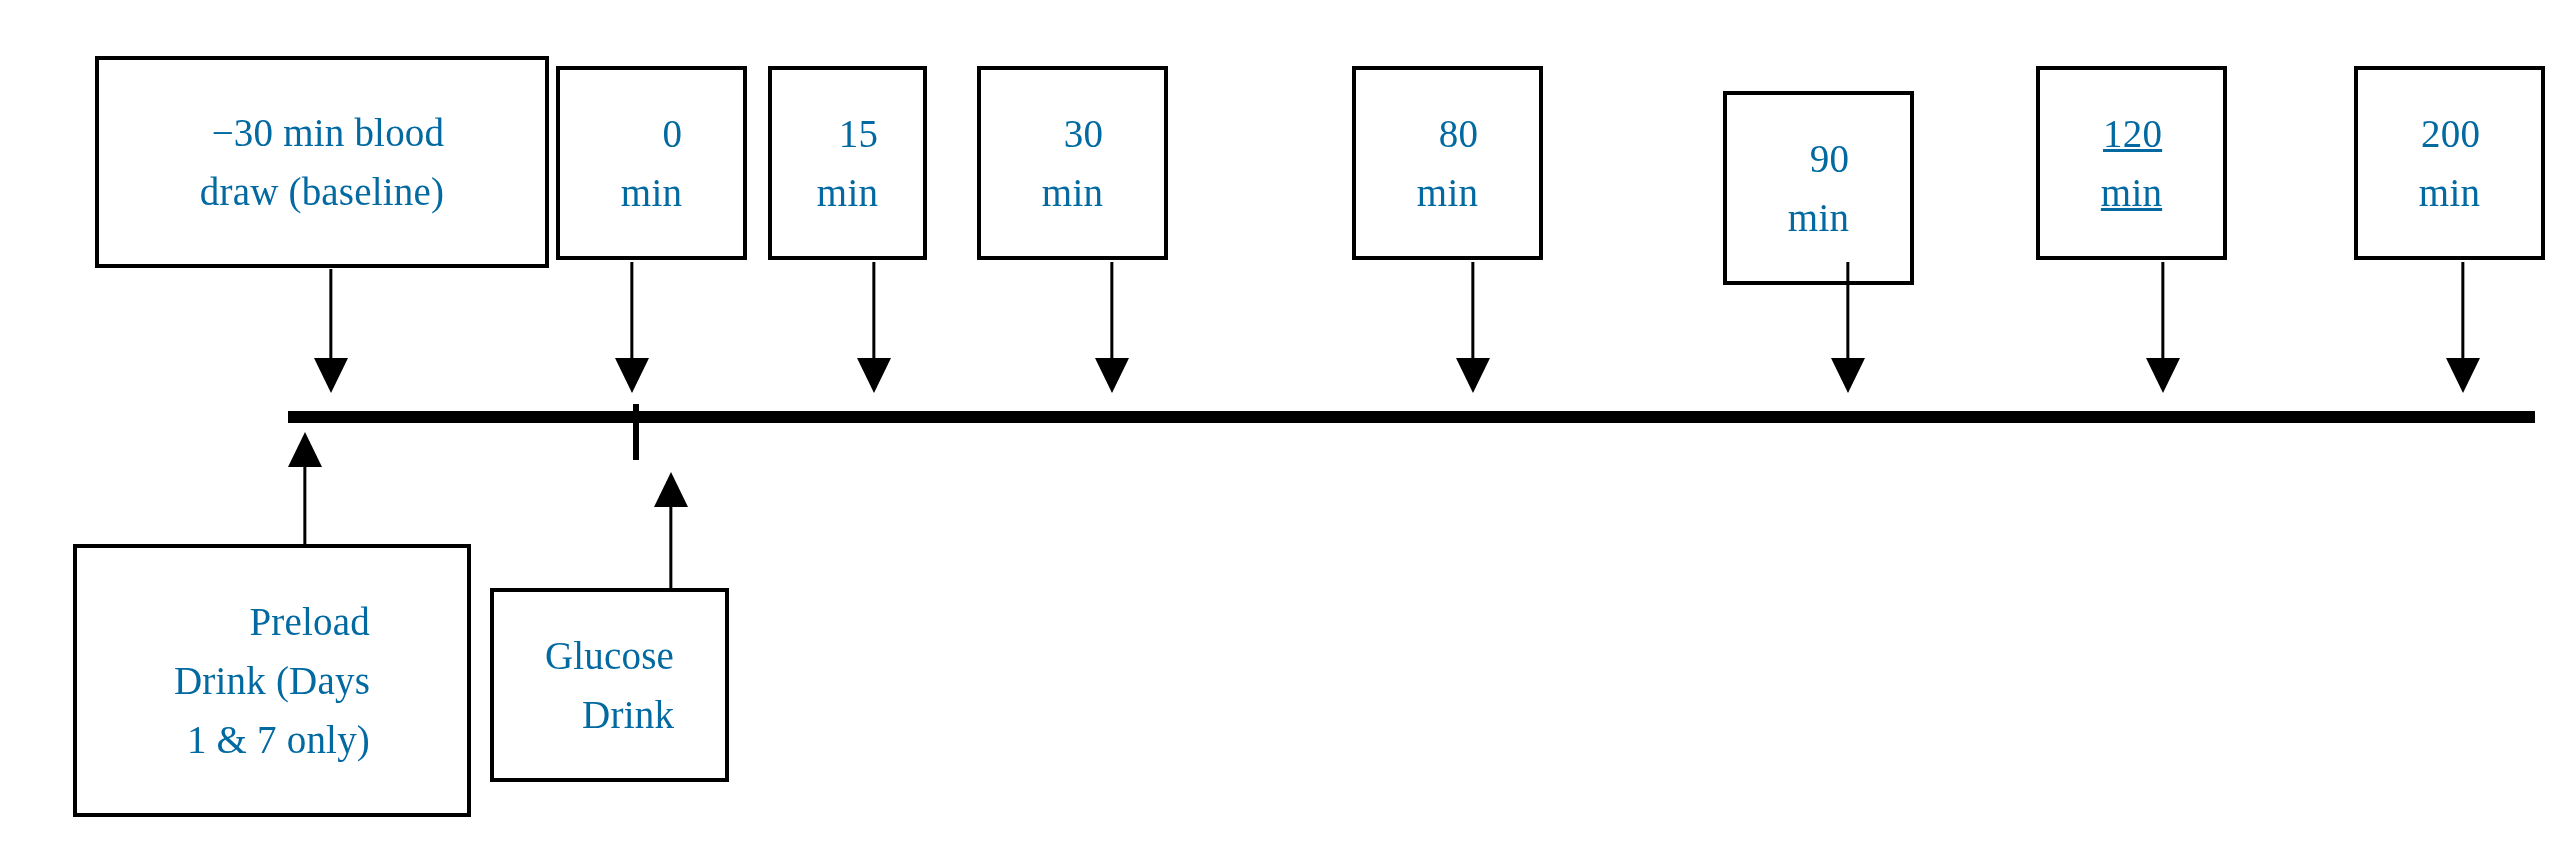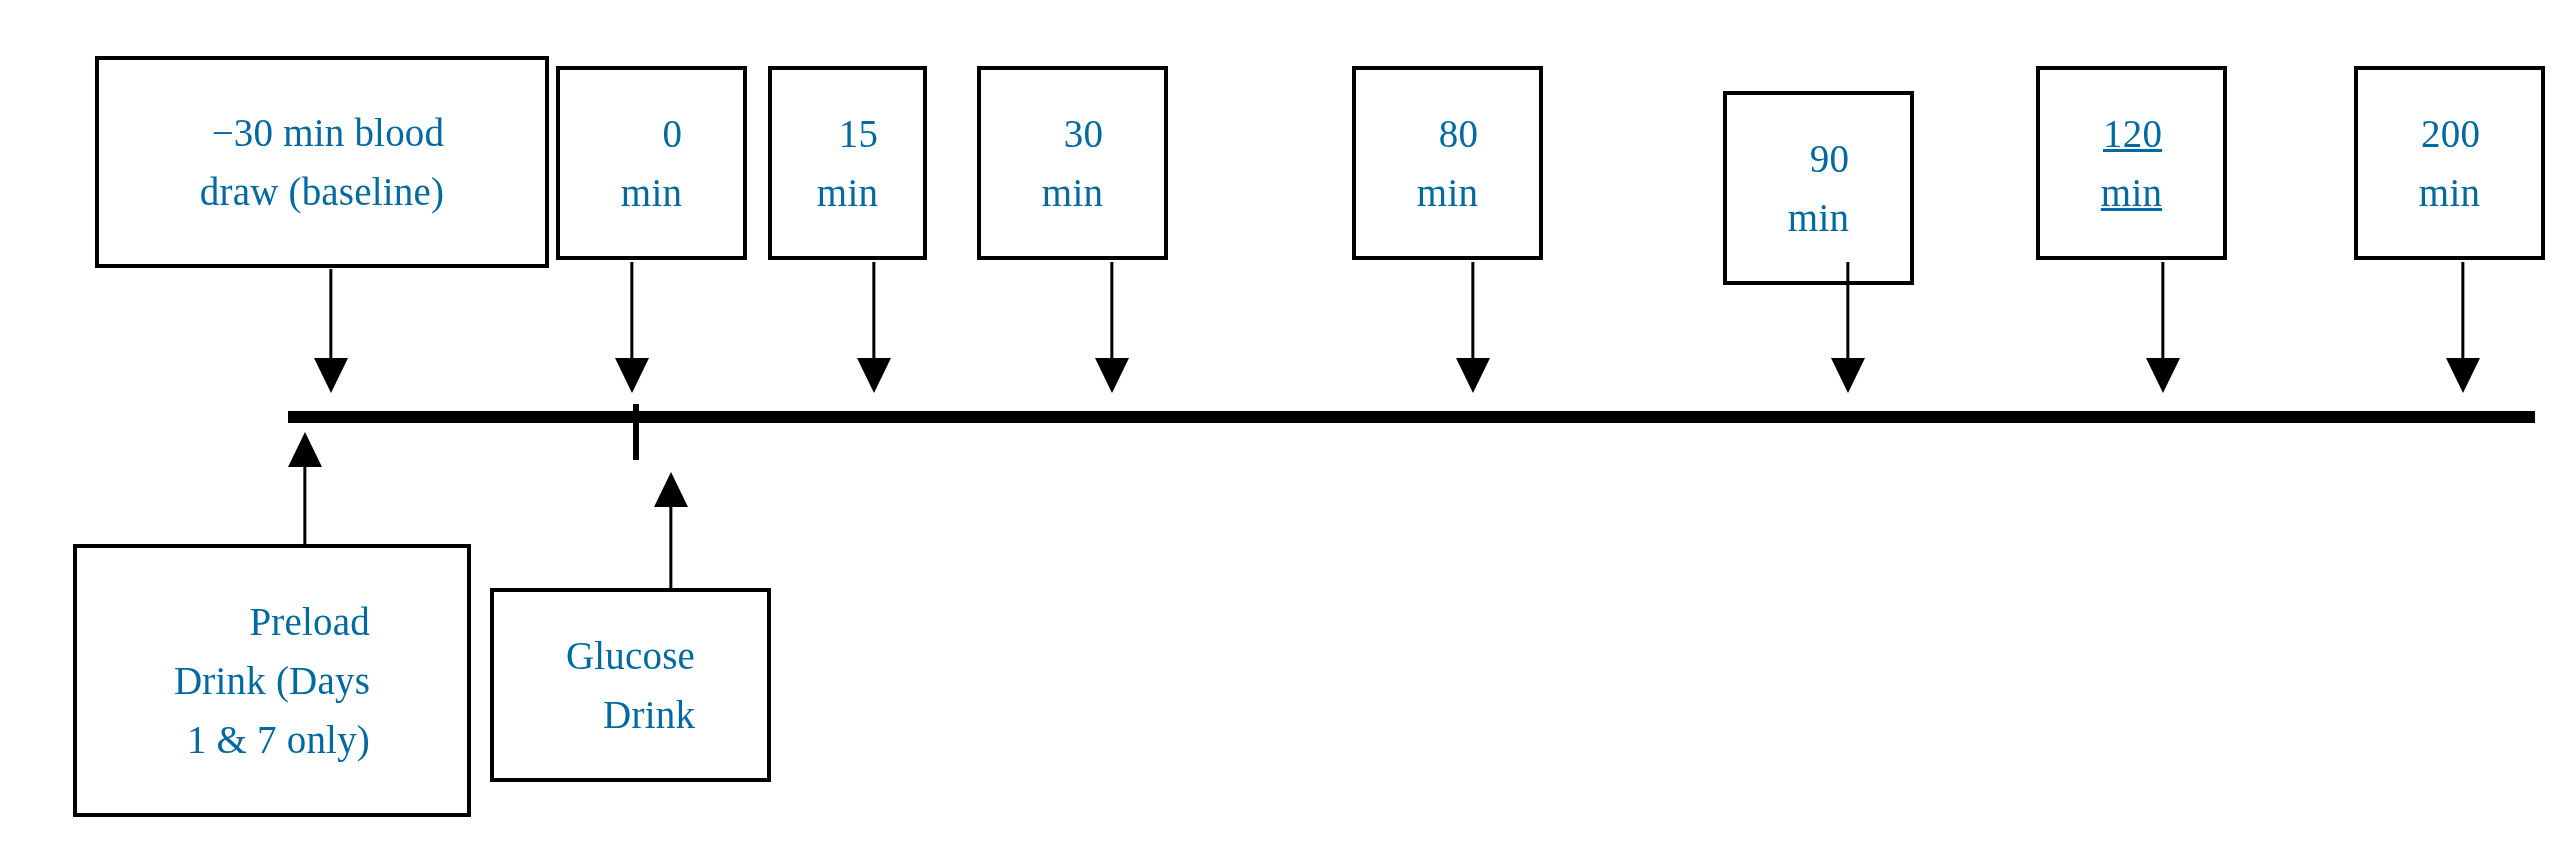--- a/index.html
+++ b/index.html
@@ -161,17 +161,17 @@
 
   <div class="arrow up" style="left:653px; top:472px; width:35px; height:120px;">
     <div class="head" style="top:0;"></div>
     <div class="shaft" style="top:33px; width:3.3px; height:87px;"></div>
   </div>
 
   <div class="node-box drink" style="left:73px; top:544px; width:398px; height:273px;">Preload
 Drink (Days
 1 &amp; 7 only)</div>
 
-  <div class="node-box drink" style="left:490px; top:588px; width:281px; height:194px;">Glucose
+  <div class="node-box drink" style="left:490px; top:588px; width:239px; height:194px;">Glucose
 Drink</div>
 
 </div>
 
 
 </body></html>

